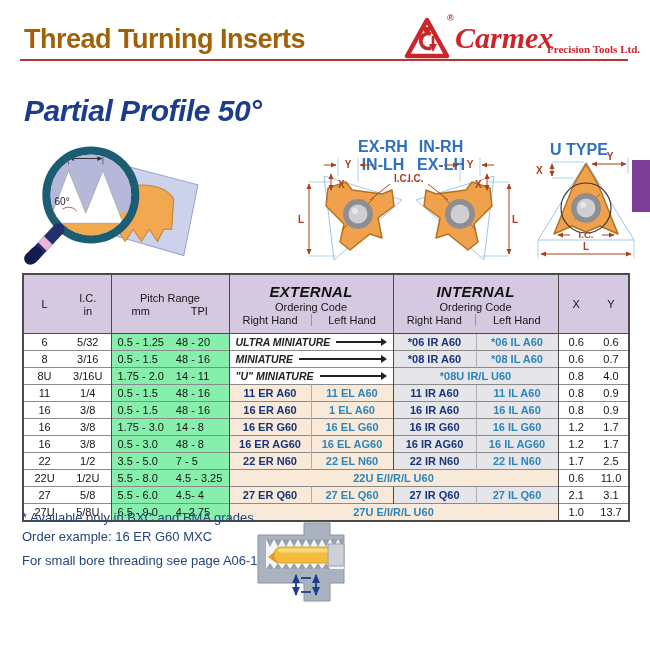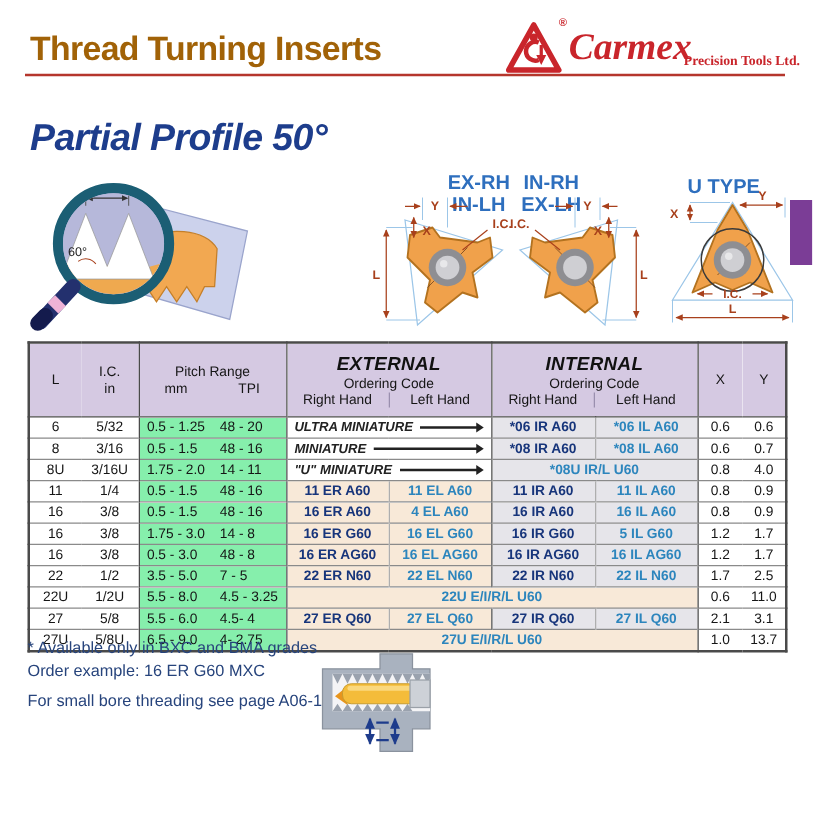--- a/index.html
+++ b/index.html
@@ -362,39 +362,39 @@
         <tr>
           <td>16</td>
           <td>3/8</td>
           <td class="bg-cream bl-dark">
             <div class="pitch-wrap">
               <span class="pitch-mm">0.5 - 1.5</span>
               <span class="pitch-tpi">48 - 16</span>
             </div>
           </td>
           <td class="code navy bg-peach bl-dark">16 ER A60</td>
-          <td class="code teal bg-peach bl-light">4 EL A60</td>
+          <td class="code teal bg-peach bl-light">1 EL A60</td>
           <td class="code navy bg-gray bl-dark">16 IR A60</td>
           <td class="code teal bg-gray bl-light">16 IL A60</td>
           <td class="bl-dark">0.8</td>
           <td>0.9</td>
         </tr>
         <tr>
           <td>16</td>
           <td>3/8</td>
           <td class="bg-cream bl-dark">
             <div class="pitch-wrap">
               <span class="pitch-mm">1.75 - 3.0</span>
               <span class="pitch-tpi">14 - 8</span>
             </div>
           </td>
           <td class="code navy bg-peach bl-dark">16 ER G60</td>
           <td class="code teal bg-peach bl-light">16 EL G60</td>
           <td class="code navy bg-gray bl-dark">16 IR G60</td>
-          <td class="code teal bg-gray bl-light">5 IL G60</td>
+          <td class="code teal bg-gray bl-light">16 IL G60</td>
           <td class="bl-dark">1.2</td>
           <td>1.7</td>
         </tr>
         <tr>
           <td>16</td>
           <td>3/8</td>
           <td class="bg-cream bl-dark">
             <div class="pitch-wrap">
               <span class="pitch-mm">0.5 - 3.0</span>
               <span class="pitch-tpi">48 - 8</span>

